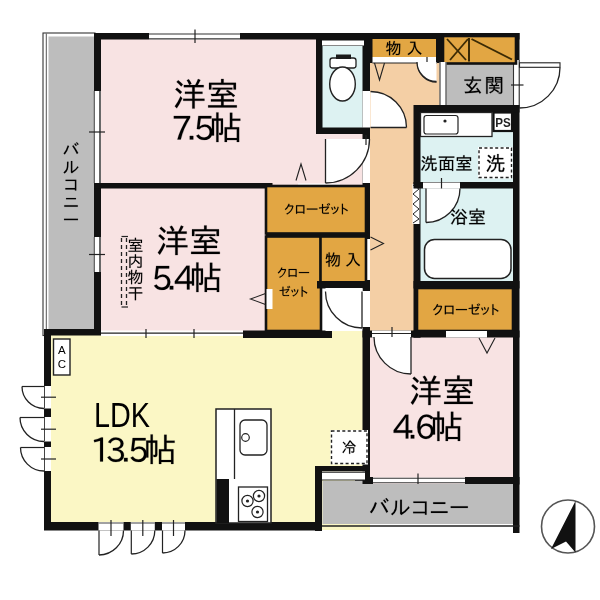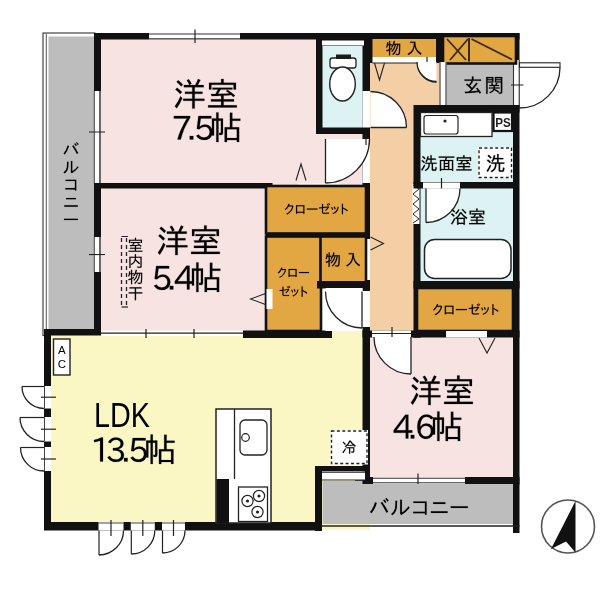--- a/index.html
+++ b/index.html
@@ -1,15 +1,15 @@
 <!DOCTYPE html>
 <html><head><meta charset="utf-8">
 <style>
 html,body{margin:0;padding:0;background:#fff;font-family:"Liberation Sans",sans-serif;}
-#plan{width:600px;height:600px;position:relative;overflow:hidden;border-radius:16px;}
+#plan{width:600px;height:600px;position:relative;overflow:hidden;}
 </style></head>
 <body>
 <div id="plan">
 <svg width="600" height="600" viewBox="0 0 600 600">
 <rect x="0" y="0" width="600" height="600" fill="#ffffff"></rect>
 
 <g>
         <rect x="43" y="33" width="52" height="302.5" fill="#ffffff" stroke="#333333" stroke-width="1.1"></rect>
         <line x1="46.3" y1="33.5" x2="46.3" y2="335" stroke="#555" stroke-width="1"></line>
       </g>

